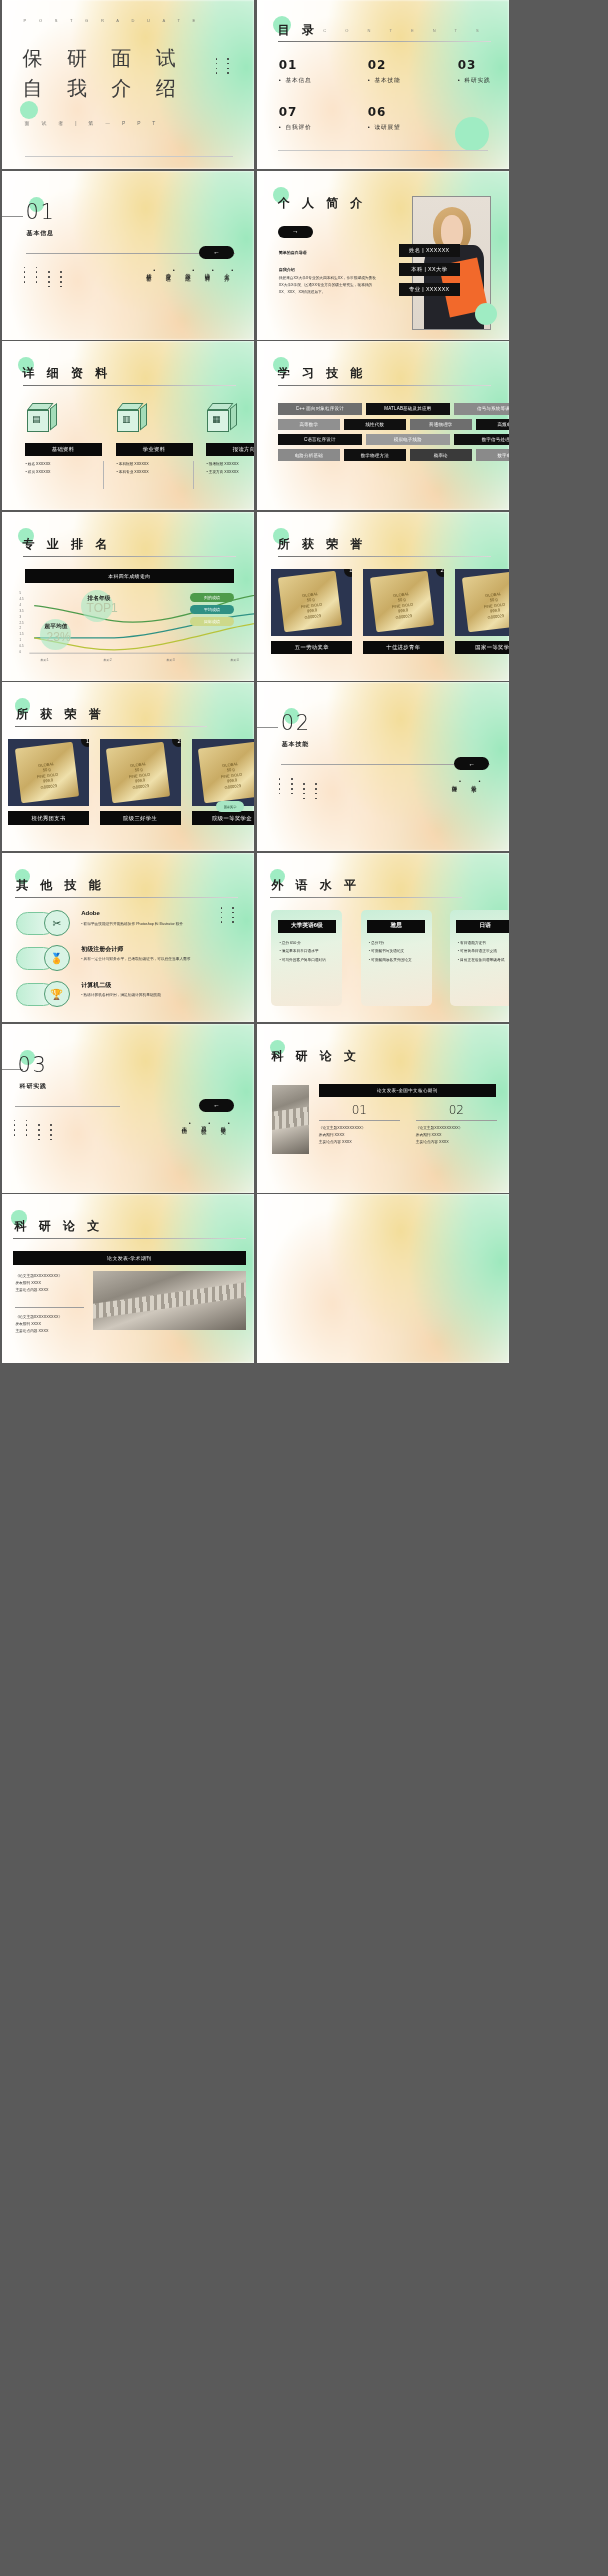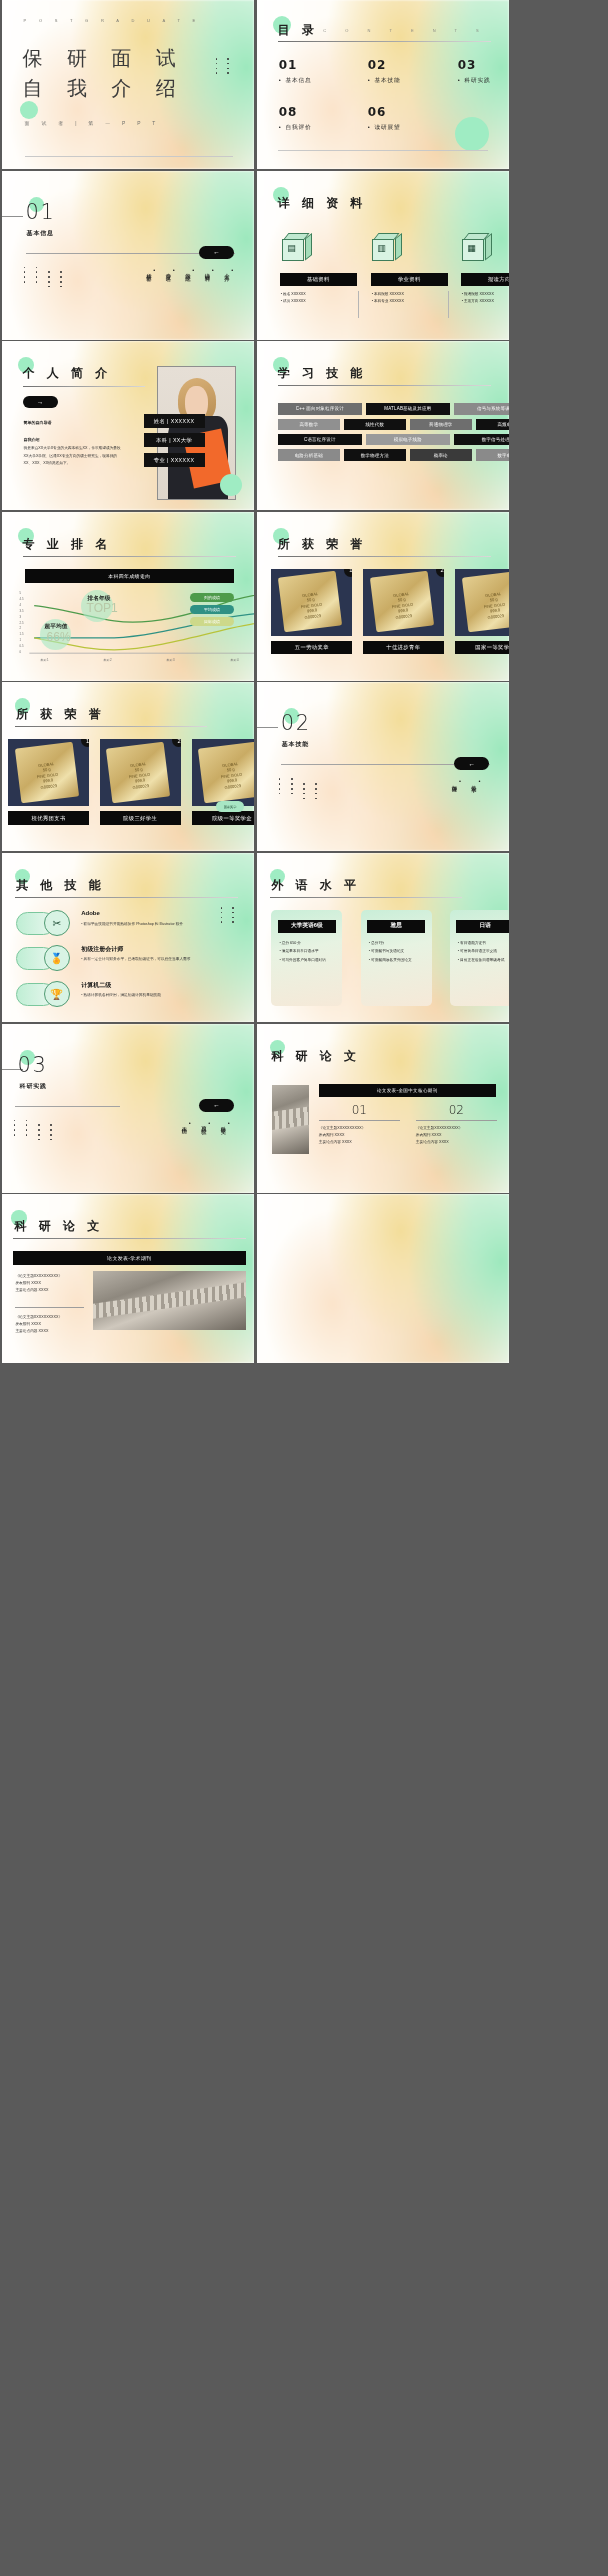--- a/index.html
+++ b/index.html
@@ -192,21 +192,21 @@
       </div>
       <div class="toc-item" style="left:111px;top:58px">
         <div class="toc-num">02</div>
         <div class="toc-lab">基本技能</div>
       </div>
       <div class="toc-item" style="left:201px;top:58px">
         <div class="toc-num">03</div>
         <div class="toc-lab">科研实践</div>
       </div>
       <div class="toc-item" style="left:22px;top:105px">
-        <div class="toc-num">08</div>
+        <div class="toc-num">07</div>
         <div class="toc-lab">自我评价</div>
       </div>
       <div class="toc-item" style="left:111px;top:105px">
         <div class="toc-num">06</div>
         <div class="toc-lab">读研展望</div>
       </div>
       <div class="dotblob" style="right:19.5px;bottom:18px;width:34px;height:34px;"></div>
       <div class="toc-bottom"></div>
     </div>
   </div>
@@ -251,68 +251,20 @@
           <i></i>
           <i></i>
       </div>
     </div>
   </div>
 
   <div class="slide">
     <div class="wash"></div>
     <div class="in">
       <div class="dotblob" style="left:16px;top:16px;width:16px;height:16px;"></div>
-      <div class="h-cn">详 细 资 料</div>
-      <div class="h-rule"></div>
-
-      <div style="position:absolute;left:24px;top:62px" class="cube">
-        <div class="top"></div>
-          <div class="side"></div>
-          <div class="face"></div>
-        <div class="gl">▤</div>
-        </div>
-      <div style="position:absolute;left:114px;top:62px" class="cube">
-        <div class="top"></div>
-          <div class="side"></div>
-          <div class="face"></div>
-        <div class="gl">▥</div>
-        </div>
-      <div style="position:absolute;left:204px;top:62px" class="cube">
-        <div class="top"></div>
-          <div class="side"></div>
-          <div class="face"></div>
-        <div class="gl">▦</div>
-        </div>
-
-      <div class="blkbar" style="position:absolute;left:23px;top:102px;width:77px;height:13px">基础资料</div>
-      <div class="blkbar" style="position:absolute;left:114px;top:102px;width:77px;height:13px">学业资料</div>
-      <div class="blkbar" style="position:absolute;left:204px;top:102px;width:77px;height:13px">报读方向</div>
-
-      <div style="position:absolute;left:24px;top:120px;font-size:3.6px;line-height:2.1;color:#222">
-        <div>• <span>姓名  XXXXXX</span></div>
-        <div>• <span>籍贯  XXXXXX</span></div>
-      </div>
-      <div style="position:absolute;left:115px;top:120px;font-size:3.6px;line-height:2.1;color:#222">
-        <div>• <span>本科院校  XXXXXX</span></div>
-        <div>• <span>本科专业  XXXXXX</span></div>
-      </div>
-      <div style="position:absolute;left:205px;top:120px;font-size:3.6px;line-height:2.1;color:#222">
-        <div>• <span>报考院校  XXXXXX</span></div>
-        <div>• <span>主攻方向  XXXXXX</span></div>
-      </div>
-      <div style="position:absolute;left:101px;top:120px;width:0.8px;height:27.6px;background:#b5b5b5"></div>
-      <div style="position:absolute;left:191px;top:120px;width:0.8px;height:27.6px;background:#b5b5b5"></div>
-      <div style="position:absolute;left:281px;top:120px;width:0.8px;height:27.6px;background:#b5b5b5"></div>
-    </div>
-  </div>
-
-  <div class="slide">
-    <div class="wash"></div>
-    <div class="in">
-      <div class="dotblob" style="left:16px;top:16px;width:16px;height:16px;"></div>
       <div class="h-cn">个 人 简 介</div>
       <div class="h-rule" style="right:109px;top:45px"></div>
 
       <div class="pill" style="left:21px;top:55px;width:35px;height:12px">
         <span>→</span>
       </div>
       <div style="position:absolute;left:22px;top:79px;font-size:4px;font-weight:700;color:#222;">简单的自白导语</div>
       <div style="position:absolute;left:22px;top:96px;font-size:4px;font-weight:700;color:#222;">自我介绍</div>
       <div style="position:absolute;left:22px;top:104px;width:99px;font-size:3.7px;line-height:2;color:#2e2e2e;">我是来自XX大学X专业的大四本科生XX，非常期望成为贵校XX大学X学院、区通XX专业方向的硕士研究生，现将我的XX、XXX、XX情况述如下。</div>
 
@@ -321,20 +273,68 @@
           <div class="ph-hair"></div>
           <div class="ph-face"></div>
         <div class="ph-body"></div>
           <div class="ph-folder"></div>
       </div>
 
       <div class="tagbar" style="left:142px;top:73px;width:61px;height:13.8px;">姓名 | XXXXXX</div>
       <div class="tagbar" style="left:142px;top:92px;width:61px;height:13.8px;">本科 | XX大学</div>
       <div class="tagbar" style="left:142px;top:112px;width:61px;height:13.8px;">专业 | XXXXXX</div>
       <div class="dotblob" style="right:11.4px;bottom:14.6px;width:22px;height:22px;"></div>
+    </div>
+  </div>
+
+  <div class="slide">
+    <div class="wash"></div>
+    <div class="in">
+      <div class="dotblob" style="left:16px;top:16px;width:16px;height:16px;"></div>
+      <div class="h-cn">详 细 资 料</div>
+      <div class="h-rule"></div>
+
+      <div style="position:absolute;left:24px;top:62px" class="cube">
+        <div class="top"></div>
+          <div class="side"></div>
+          <div class="face"></div>
+        <div class="gl">▤</div>
+        </div>
+      <div style="position:absolute;left:114px;top:62px" class="cube">
+        <div class="top"></div>
+          <div class="side"></div>
+          <div class="face"></div>
+        <div class="gl">▥</div>
+        </div>
+      <div style="position:absolute;left:204px;top:62px" class="cube">
+        <div class="top"></div>
+          <div class="side"></div>
+          <div class="face"></div>
+        <div class="gl">▦</div>
+        </div>
+
+      <div class="blkbar" style="position:absolute;left:23px;top:102px;width:77px;height:13px">基础资料</div>
+      <div class="blkbar" style="position:absolute;left:114px;top:102px;width:77px;height:13px">学业资料</div>
+      <div class="blkbar" style="position:absolute;left:204px;top:102px;width:77px;height:13px">报读方向</div>
+
+      <div style="position:absolute;left:24px;top:120px;font-size:3.6px;line-height:2.1;color:#222">
+        <div>• <span>姓名  XXXXXX</span></div>
+        <div>• <span>籍贯  XXXXXX</span></div>
+      </div>
+      <div style="position:absolute;left:115px;top:120px;font-size:3.6px;line-height:2.1;color:#222">
+        <div>• <span>本科院校  XXXXXX</span></div>
+        <div>• <span>本科专业  XXXXXX</span></div>
+      </div>
+      <div style="position:absolute;left:205px;top:120px;font-size:3.6px;line-height:2.1;color:#222">
+        <div>• <span>报考院校  XXXXXX</span></div>
+        <div>• <span>主攻方向  XXXXXX</span></div>
+      </div>
+      <div style="position:absolute;left:101px;top:120px;width:0.8px;height:27.6px;background:#b5b5b5"></div>
+      <div style="position:absolute;left:191px;top:120px;width:0.8px;height:27.6px;background:#b5b5b5"></div>
+      <div style="position:absolute;left:281px;top:120px;width:0.8px;height:27.6px;background:#b5b5b5"></div>
     </div>
   </div>
 
   <div class="slide">
     <div class="wash"></div>
     <div class="in">
       <div class="dotblob" style="left:16px;top:16px;width:16px;height:16px;"></div>
       <div class="h-cn">学 习 技 能</div>
       <div class="h-rule"></div>
       <div id="skill-rows" style="position:absolute;left:21px;top:62px;">
@@ -378,21 +378,21 @@
         <path d="M6,58 C40,58 70,58 105,58 C150,56 200,42 250,32 C265,30 280,28 292,27" fill="none" stroke="#2f9184" stroke-width="1.6"></path>
         <path d="M6,58 C40,64 70,73 105,73 C150,72 200,58 250,46 C265,43 280,40 292,38" fill="none" stroke="#b8c33a" stroke-width="1.6"></path>
         <line x1="0" y1="77" x2="300" y2="77" stroke="#a9a9a9" stroke-width="1"></line>
       </svg>
 
       <div class="halo" style="left:79px;top:78px;width:32px;height:32px"></div>
       <div class="halo-t" style="left:86px;top:83px">排名年级</div>
       <div class="halo-v" style="left:85px;top:89px">TOP1</div>
       <div class="halo" style="left:38px;top:107px;width:31px;height:31px"></div>
       <div class="halo-t" style="left:43px;top:111px">超平均值</div>
-      <div class="halo-v" style="left:45px;top:118px">66%</div>
+      <div class="halo-v" style="left:45px;top:118px">23%</div>
 
       <div class="legpill" style="right:19.5px;top:81px;background:#4e9b4b">列的成绩</div>
       <div class="legpill" style="right:19.5px;top:93px;background:#2f9184">平均成绩</div>
       <div class="legpill" style="right:19.5px;top:105px;background:#cdd98a">目标成绩</div>
 
       <div id="rank-xticks"></div>
     <div class="axlab" style="left: 18px; top: 79px;">5</div>
         <div class="axlab" style="left: 18px; top: 85px;">4.5</div>
         <div class="axlab" style="left: 18px; top: 91px;">4</div>
         <div class="axlab" style="left: 18px; top: 97px;">3.5</div>

